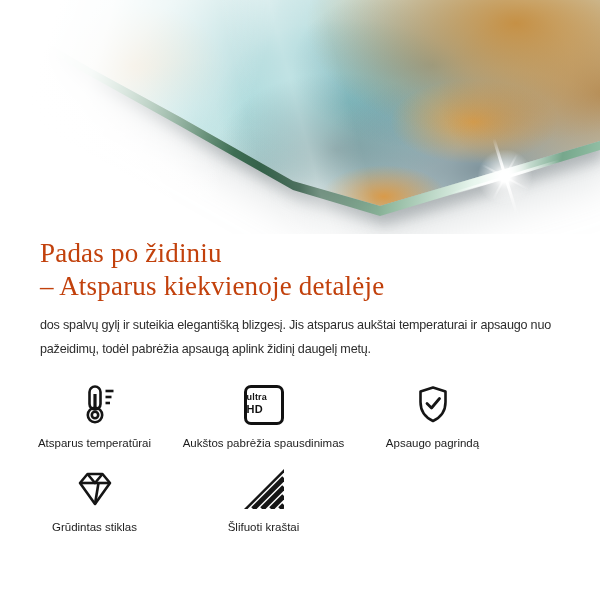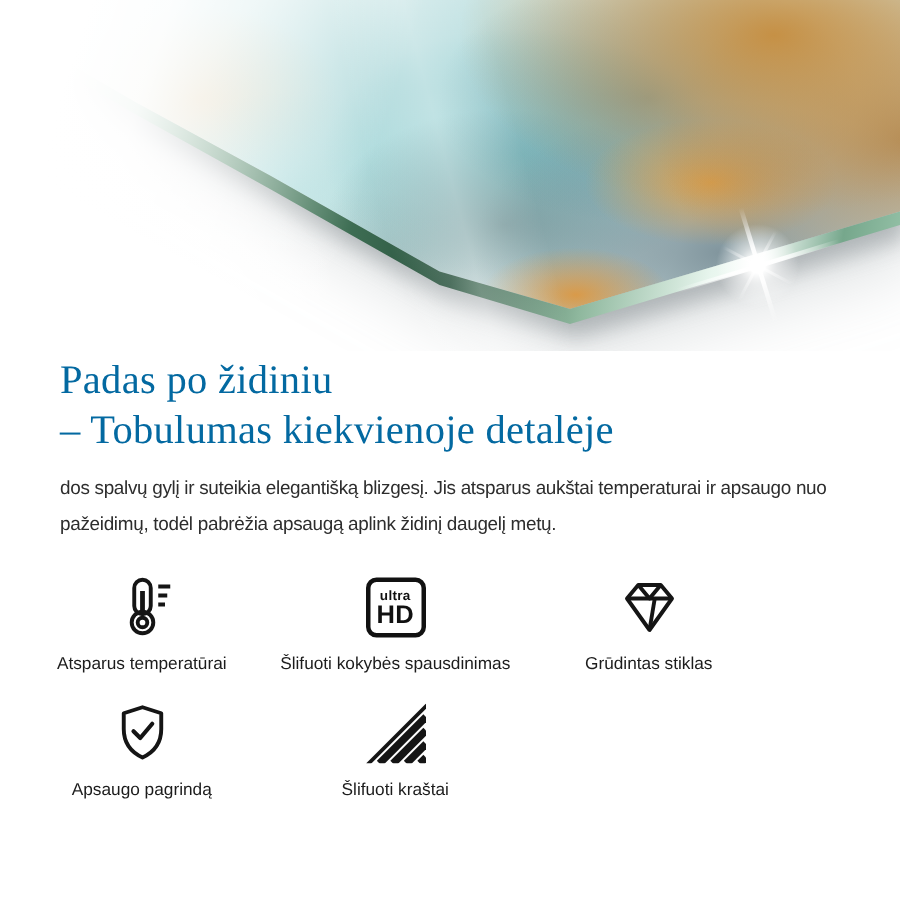--- a/index.html
+++ b/index.html
@@ -46,36 +46,36 @@
       rgba(255,255,255,.9) 35%, #fff 50%, rgba(255,255,255,.9) 65%, rgba(255,255,255,0));}
   .sparkle .h{left:-57px;top:-1.5px;width:114px;height:3px;}
   .sparkle .v{left:-1.5px;top:-40px;width:3px;height:80px;
     background:linear-gradient(180deg, rgba(255,255,255,0), rgba(255,255,255,.9) 35%, #fff 50%, rgba(255,255,255,.9) 65%, rgba(255,255,255,0));}
   .sparkle .d1{left:-26px;top:-1px;width:52px;height:2px;opacity:.65;transform:rotate(45deg);}
   .sparkle .d2{left:-26px;top:-1px;width:52px;height:2px;opacity:.65;transform:rotate(-45deg);}
 
   
   .content{padding:0 40px;}
   .title{margin:3px 0 0;font-family:"Liberation Serif",serif;font-weight:400;
-         font-size:27px;line-height:33px;color:#0369a1;letter-spacing:.2px;}
+         font-size:27px;line-height:33px;color:#c2410c;letter-spacing:.2px;}
   .title span{display:block;}
   .intro{margin:10px 0 0;font-size:12.6px;line-height:24px;color:#2d2d2d;letter-spacing:-.2px;}
   .intro span{display:block;white-space:nowrap;}
 
   
   .features{margin:22px 0 0 -30px;width:507px;display:grid;
             grid-template-columns:repeat(3,1fr);row-gap:16px;}
   .feature{display:flex;flex-direction:column;align-items:center;}
   .icon-wrap{height:44px;display:flex;align-items:center;justify-content:center;}
   .feature .label{margin-top:9px;font-size:11.5px;color:#1c1c1c;text-align:right;line-height:15px;}
   .hd-box{width:40px;height:40px;border:3px solid #111;border-radius:7px;
-          display:flex;flex-direction:column;align-items:center;justify-content:center;
+          display:flex;flex-direction:column;justify-content:center;
           box-sizing:border-box;color:#111;}
   .hd-box .ultra{font-size:9px;font-weight:700;line-height:9px;letter-spacing:.2px;}
-  .hd-box .hd{font-size:17px;font-weight:800;line-height:15px;letter-spacing:.2px;}
+  .hd-box .hd{font-size:11px;font-weight:800;line-height:15px;letter-spacing:.2px;}
   svg.fi{stroke:#151515;fill:none;stroke-width:2.6;}
 </style>
 </head>
 <body>
 
 <div class="page">
 
   <div class="hero">
     <div class="panel">
       <div class="panel-surface"></div>
@@ -88,21 +88,21 @@
       <div class="arm v"></div>
       <div class="arm d1"></div>
       <div class="arm d2"></div>
     </div>
   </div>
 
   <div class="content">
 
     <h1 class="title">
       <span>Padas po židiniu</span>
-      <span>– Tobulumas kiekvienoje detalėje</span>
+      <span>– Atsparus kiekvienoje detalėje</span>
     </h1>
 
     <p class="intro">
       <span>dos spalvų gylį ir suteikia elegantišką blizgesį. Jis atsparus aukštai temperaturai ir apsaugo nuo</span>
       <span>pažeidimų, todėl pabrėžia apsaugą aplink židinį daugelį metų.</span>
     </p>
 
     <div class="features">
 
       <div class="feature">
@@ -120,43 +120,43 @@
         <span class="label">Atsparus temperatūrai</span>
       </div>
 
       <div class="feature">
         <span class="icon-wrap">
           <span class="hd-box">
             <span class="ultra">ultra</span>
             <span class="hd">HD</span>
           </span>
         </span>
-        <span class="label">Šlifuoti kokybės spausdinimas</span>
+        <span class="label">Aukštos pabrėžia spausdinimas</span>
+      </div>
+
+      <div class="feature">
+        <span class="icon-wrap">
+          <svg class="fi" width="44" height="44" viewBox="0 0 44 44" stroke-linecap="round" stroke-linejoin="round">
+            <path d="M22 4.5 L34.5 8.5 V19 C34.5 28 29.5 34.5 22 38 C14.5 34.5 9.5 28 9.5 19 V8.5 Z"></path>
+            <path d="M16 20.5 L20.5 25 L28.5 15.5" stroke-width="2.8"></path>
+          </svg>
+        </span>
+        <span class="label">Apsaugo pagrindą</span>
       </div>
 
       <div class="feature">
         <span class="icon-wrap">
           <svg class="fi" width="44" height="44" viewBox="0 0 44 44" stroke-width="2.4" stroke-linejoin="round">
             <path d="M7 16 L14.5 7 H29.5 L37 16 L22 37 Z"></path>
             <line x1="7" y1="16" x2="37" y2="16"></line>
             <path d="M14.5 7 L22 16 L29.5 7"></path>
             <line x1="22" y1="37" x2="25.5" y2="16"></line>
           </svg>
         </span>
         <span class="label">Grūdintas stiklas</span>
-      </div>
-
-      <div class="feature">
-        <span class="icon-wrap">
-          <svg class="fi" width="44" height="44" viewBox="0 0 44 44" stroke-linecap="round" stroke-linejoin="round">
-            <path d="M22 4.5 L34.5 8.5 V19 C34.5 28 29.5 34.5 22 38 C14.5 34.5 9.5 28 9.5 19 V8.5 Z"></path>
-            <path d="M16 20.5 L20.5 25 L28.5 15.5" stroke-width="2.8"></path>
-          </svg>
-        </span>
-        <span class="label">Apsaugo pagrindą</span>
       </div>
 
       <div class="feature">
         <span class="icon-wrap">
           <svg width="44" height="44" viewBox="0 0 44 44">
             <defs>
                 <clipPath id="triClip">
                   <path d="M2 42 L42 2 L42 42 Z"></path>
                 </clipPath>
               </defs>

